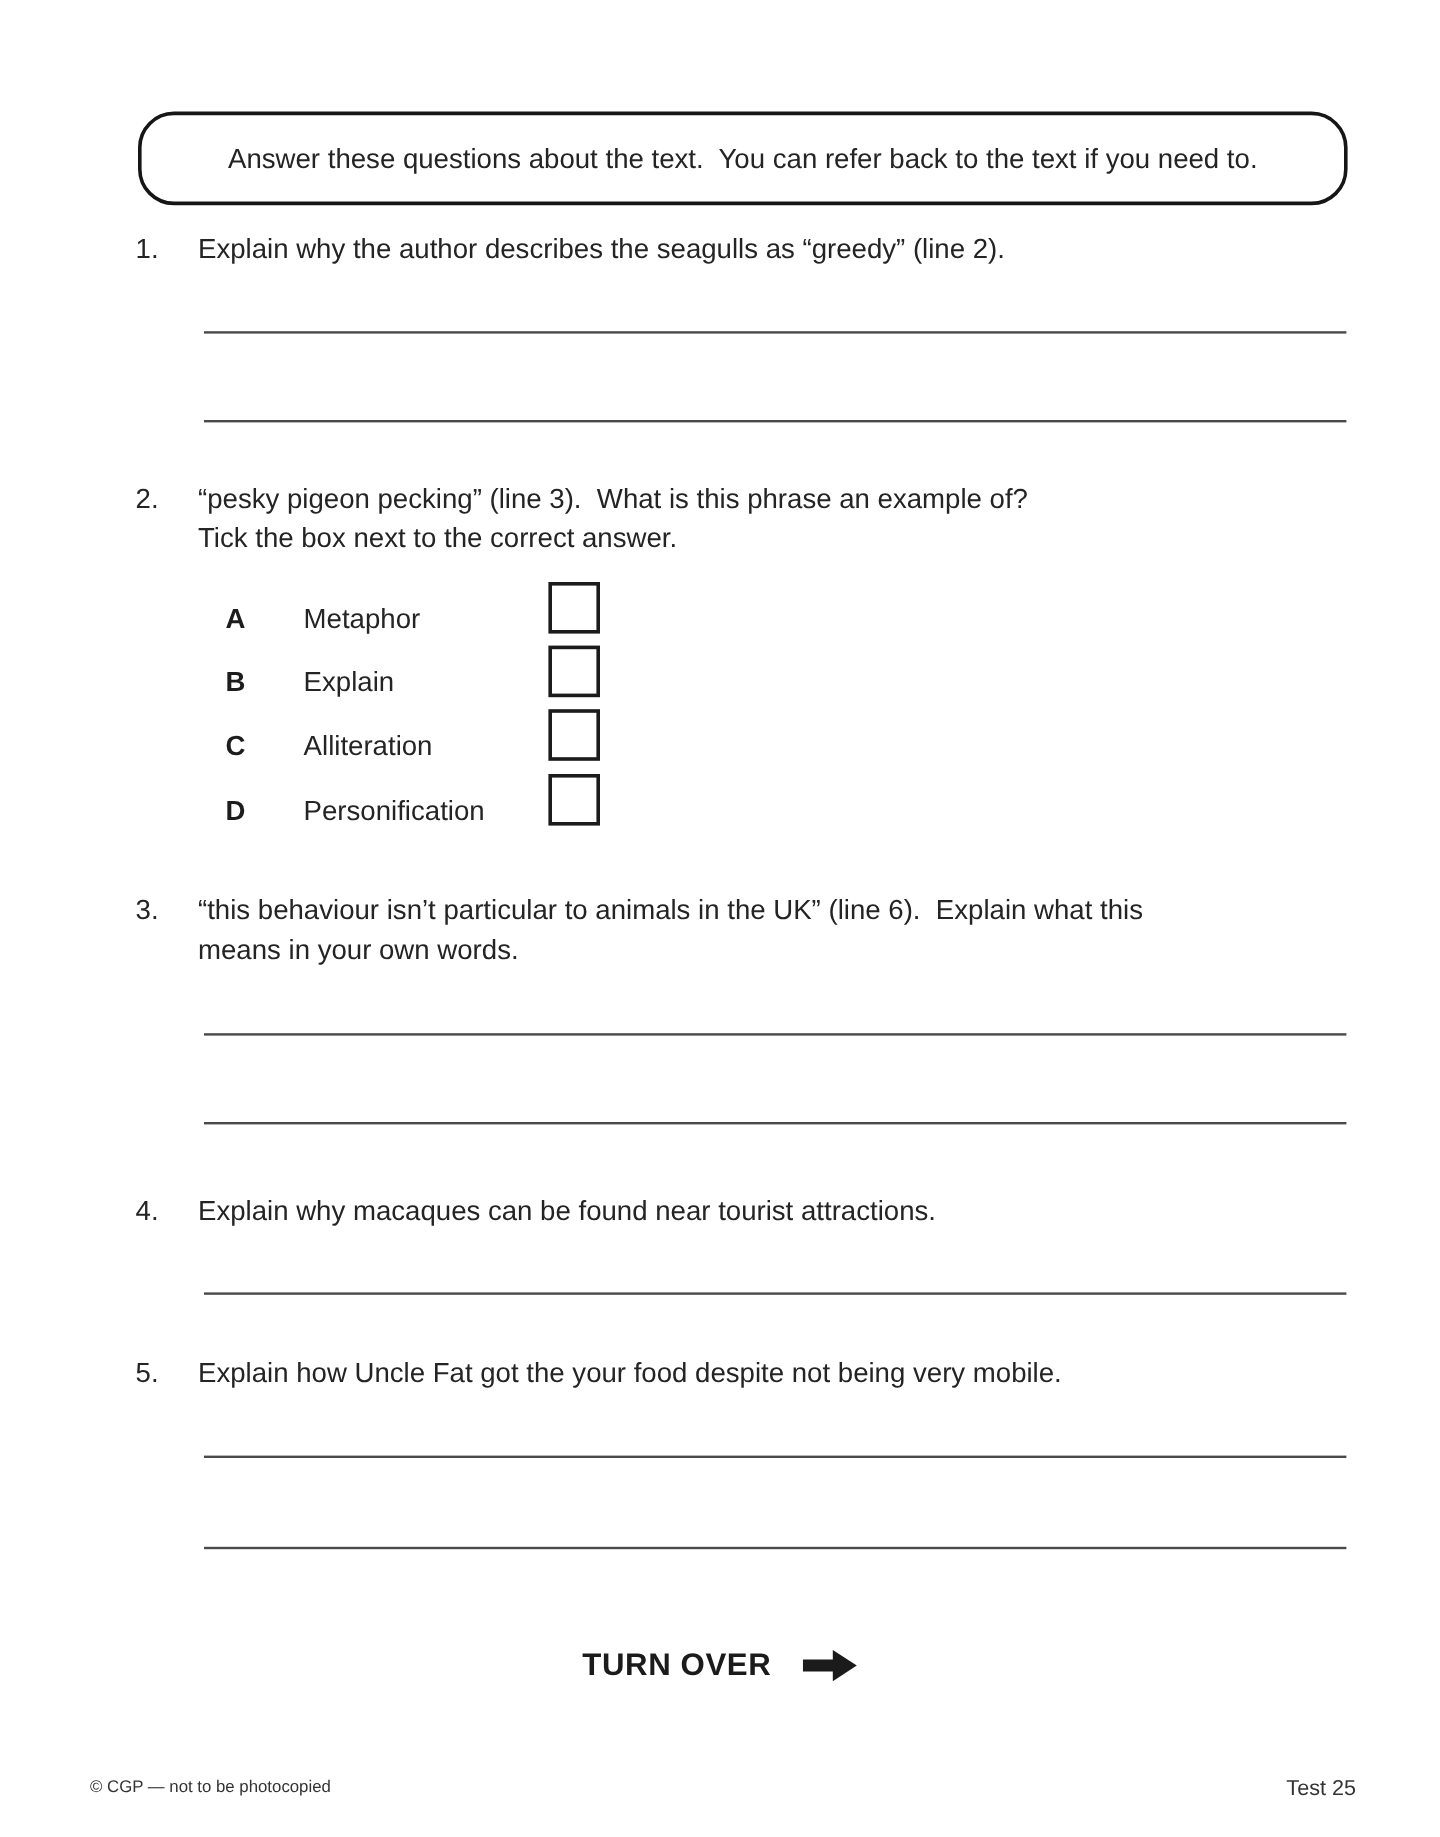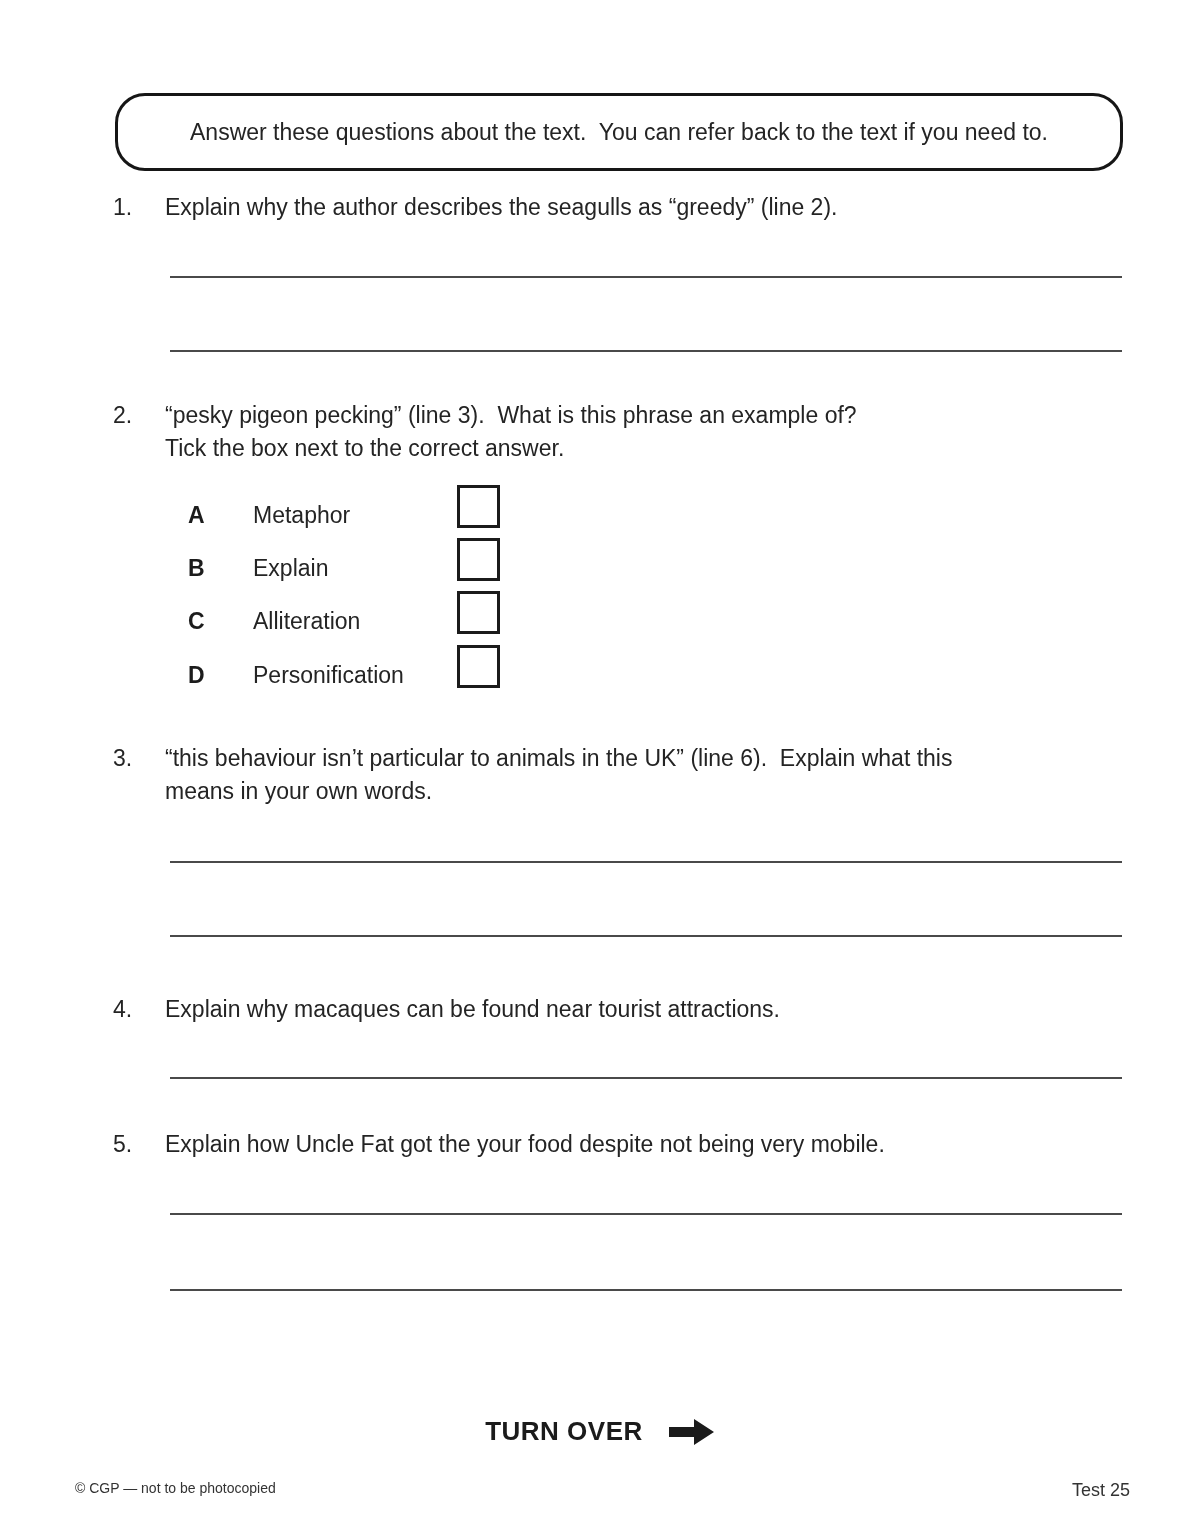--- a/index.html
+++ b/index.html
@@ -55,21 +55,20 @@
     border:3px solid #1b1b1b;
     background:#ffffff;
     flex:0 0 auto;
   }
 
   
   .turn-over {
     position:absolute; top:1372px; left:0; width:100%;
     display:flex; justify-content:center; align-items:center;
     gap:26px;
-    margin-top:44px;
   }
   .turn-label {
     font-weight:bold; font-size:26px; letter-spacing:0.5px;
     color:#1b1b1b;
   }
   .arrow-icon { display:block; }
 
   
   .footer-left {
     position:absolute; left:75px; top:1480px;

